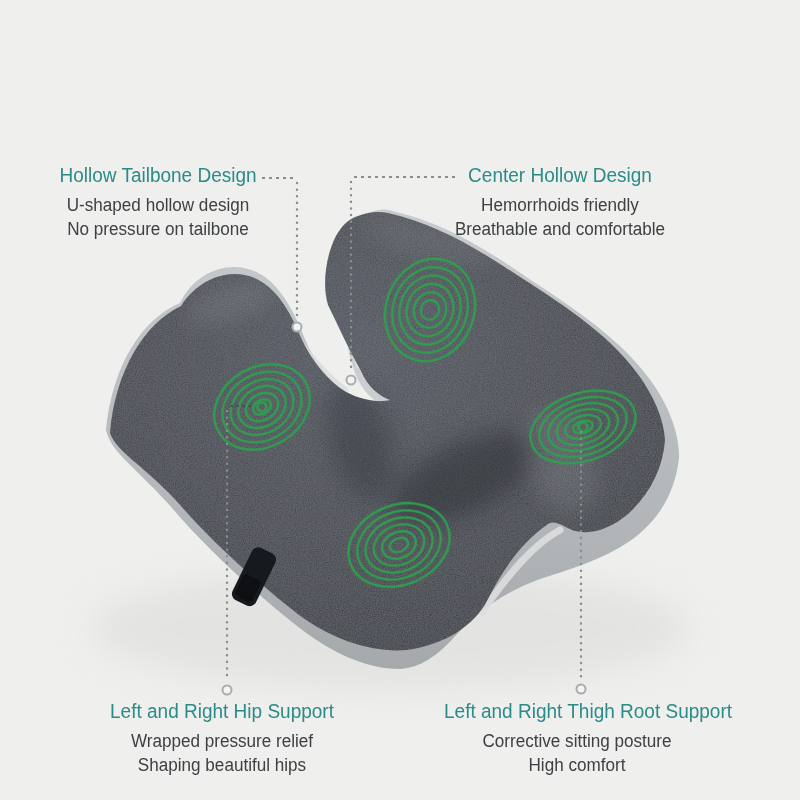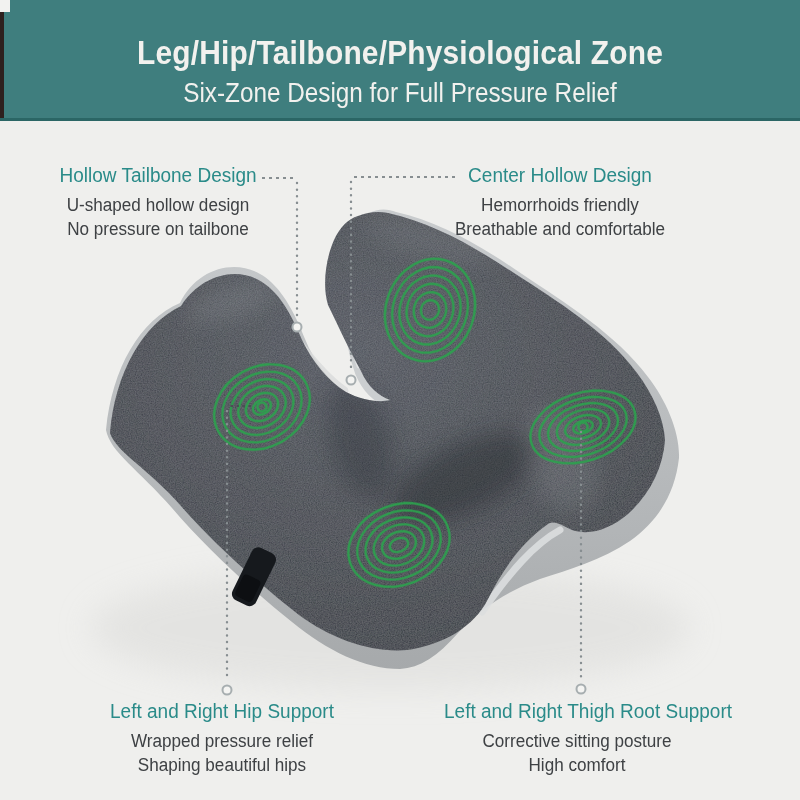--- a/index.html
+++ b/index.html
@@ -28,26 +28,20 @@
   .co-bl{left:82px;top:699px;}
   .co-br{left:437px;top:699px;}
 
   svg{position:absolute;left:0;top:0;}
 </style>
 </head>
 <body>
 
 <div class="stage">
 
-  <header class="banner">
-    <div class="edge"></div>
-    <div class="chip"></div>
-    <h1>Leg/Hip/Tailbone/Physiological Zone</h1>
-    <h2>Six-Zone Design for Full Pressure Relief</h2>
-  </header>
 
   <svg width="800" height="800" viewBox="0 0 800 800">
     <defs>
       <radialGradient id="darkgrad" cx="45%" cy="32%" r="75%">
         <stop offset="0%" stop-color="#4A4F58"></stop>
         <stop offset="55%" stop-color="#3C4048"></stop>
         <stop offset="100%" stop-color="#2F333A"></stop>
       </radialGradient>
       <linearGradient id="sidegrad" x1="0" y1="0" x2="0" y2="1">
         <stop offset="0%" stop-color="#C9CCCE"></stop>

